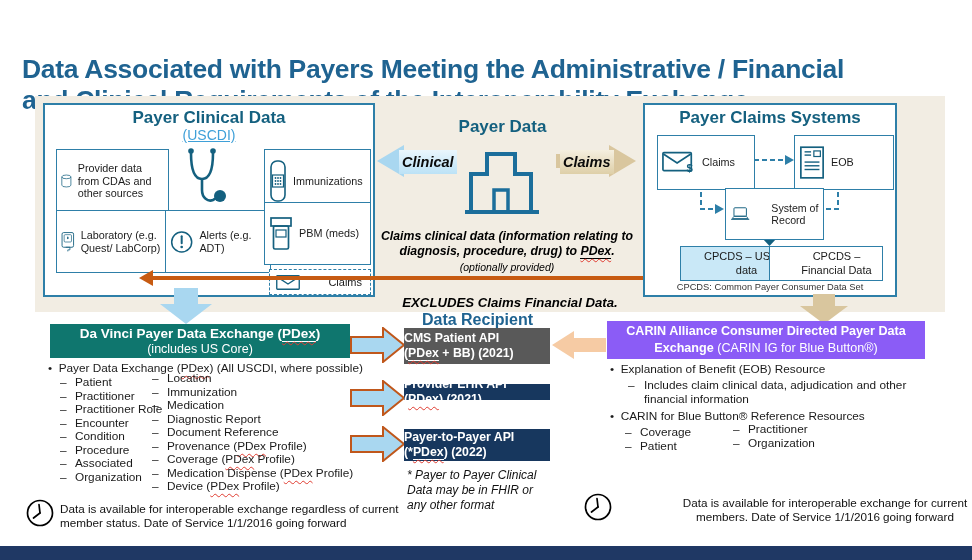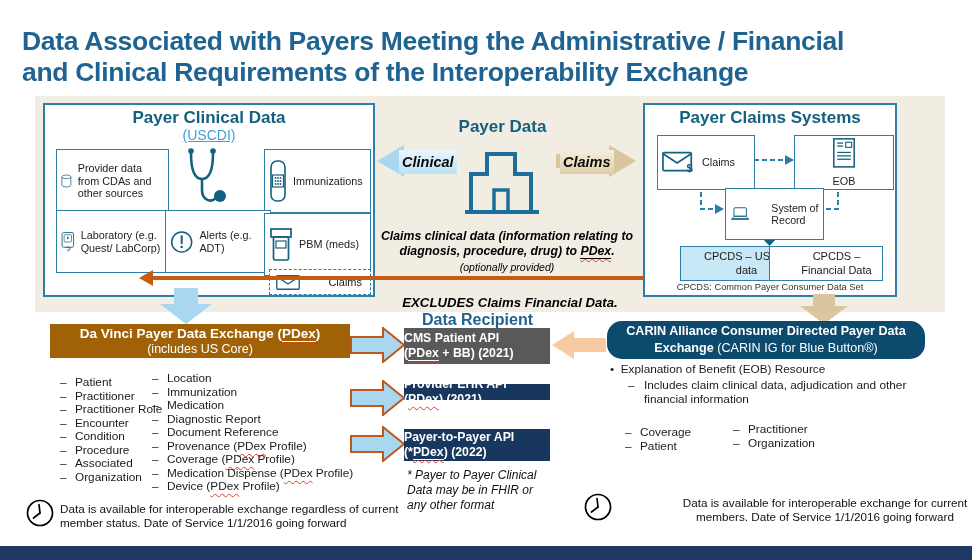--- a/index.html
+++ b/index.html
@@ -1,41 +1,41 @@
 <!DOCTYPE html>
 <html><head>
 <meta charset="utf-8">
 <style>
   html,body{margin:0;padding:0;background:#fff;}
   #page{position:relative;width:972px;height:560px;background:#fff;overflow:hidden;
         font-family:"Liberation Sans",sans-serif;color:#1a1a1a;}
   .abs{position:absolute;}
   .ctr{text-align:center;}
   
-  .title{font-weight:bold;font-size:26.5px;line-height:1.17;color:#1F6391;letter-spacing:-0.3px;}
+  .title{font-weight:bold;font-size:26.5px;line-height:1.17;color:#1F6391;letter-spacing:-0.3px;margin-top:28px;}
   
   .beige{background:#F2EDE3;}
   .wbox{background:#fff;border:2px solid #2E7FA8;}
   .item{background:#fff;border:1.4px solid #2E7FA8;display:flex;align-items:center;gap:6px;
         padding:2px 4px;font-size:10.8px;line-height:1.15;color:#1c1c1c;}
   .hdr{font-weight:bold;font-size:17px;color:#14607F;}
   .link{color:#3FA0D8;text-decoration:underline;font-size:14px;}
   .dashedbox{background:#fff;border:1.6px dashed #2E7FA8;display:flex;align-items:center;
         justify-content:space-between;padding:1px 8px 1px 6px;font-size:11px;}
   .cpcds{border:1.5px solid #2E7FA8;display:flex;align-items:center;justify-content:center;
         text-align:center;font-size:11px;line-height:1.25;padding-left:21px;}
   
-  .davinci{background:#a16207;color:#fff;text-align:center;}
+  .davinci{background:#0f766e;color:#fff;text-align:center;}
   .davinci .l1{font-weight:bold;font-size:13.5px;line-height:17px;padding-top:1px;}
   .davinci .l2{font-size:12.5px;line-height:14px;}
   .apibox{color:#fff;font-weight:bold;font-size:12.3px;line-height:15.5px;
         display:flex;flex-direction:column;justify-content:center;}
   .gray{background:#595959;}
   .navybox{background:#17375E;}
-  .carinbox{background:#0c4a6e;color:#fff;text-align:center;font-size:12.6px;line-height:17px;padding-top:2px;border-radius:15px;}
+  .carinbox{background:#8b5cf6;color:#fff;text-align:center;font-size:12.6px;line-height:17px;padding-top:2px;}
   .carinbox .b{font-weight:bold;}
   
   .blt{font-size:11.8px;white-space:nowrap;}
   .blt::before{content:"\2022\00a0\00a0";}
   ul.dashlist{list-style:none;margin:0;padding:0;}
   ul.dashlist li{position:relative;padding-left:15px;font-size:11.8px;line-height:13.5px;white-space:nowrap;}
   ul.dashlist li::before{content:"\2013";position:absolute;left:0;top:0;}
   .subdash{position:relative;padding-left:16px;font-size:11.8px;line-height:13.5px;}
   .subdash::before{content:"\2013";position:absolute;left:0;top:0;}
   
@@ -117,21 +117,21 @@
 
     <div class="abs item" style="left:120px;top:105px;width:96px;height:57px;">
       <svg width="28" height="28" viewBox="0 0 28 28">
         <circle cx="14" cy="14" r="12" fill="none" stroke="#14607F" stroke-width="1.8"></circle>
         <line x1="14" y1="7" x2="14" y2="15.5" stroke="#14607F" stroke-width="2.4" stroke-linecap="round"></line>
         <circle cx="14" cy="20" r="1.6" fill="#14607F"></circle>
       </svg>
       <span>Alerts (e.g. ADT)</span>
     </div>
 
-    <div class="abs item" style="left:219px;top:108px;width:97px;height:57px;text-align:right;">
+    <div class="abs item" style="left:219px;top:97px;width:97px;height:57px;text-align:right;">
       <svg width="24" height="34" viewBox="0 0 24 34">
         <rect x="2" y="1" width="20" height="8" fill="none" stroke="#14607F" stroke-width="1.7"></rect>
         <rect x="4.5" y="9" width="15" height="23" rx="1.5" fill="none" stroke="#14607F" stroke-width="1.7"></rect>
         <rect x="7" y="13" width="10" height="7" fill="none" stroke="#14607F" stroke-width="1.2"></rect>
       </svg>
       <span>PBM (meds)</span>
     </div>
 
     <div class="abs dashedbox" style="left:224px;top:164px;width:86px;height:22px;">
       <svg width="24" height="15" viewBox="0 0 32 20">
@@ -193,21 +193,21 @@
 
     <div class="abs item" style="left:12px;top:30px;width:88px;height:49px;">
       <svg width="34" height="24" viewBox="0 0 36 24">
         <rect x="1" y="1" width="30" height="19" rx="1" fill="none" stroke="#14607F" stroke-width="1.8"></rect>
         <polyline points="1.5,2.5 16,12 30.5,2.5" fill="none" stroke="#14607F" stroke-width="1.8"></polyline>
         <text x="26" y="22" font-size="12" font-weight="bold" fill="#14607F" font-family="Liberation Sans,sans-serif">$</text>
       </svg>
       <span>Claims</span>
     </div>
 
-    <div class="abs item" style="left:149px;top:30px;width:90px;height:49px;flex-direction:column;">
+    <div class="abs item" style="left:149px;top:30px;width:90px;height:49px;">
       <svg width="26" height="36" viewBox="0 0 28 36">
         <rect x="2" y="1" width="24" height="33" fill="none" stroke="#14607F" stroke-width="1.8"></rect>
         <rect x="16" y="5" width="7" height="6" fill="none" stroke="#14607F" stroke-width="1.3"></rect>
         <g stroke="#14607F" stroke-width="1.5">
             <line x1="6" y1="6" x2="13" y2="6"></line>
             <line x1="6" y1="9.5" x2="13" y2="9.5"></line>
         <line x1="6" y1="17" x2="22" y2="17"></line>
             <line x1="6" y1="21" x2="22" y2="21"></line>
             <line x1="6" y1="25" x2="22" y2="25"></line>
           </g>
@@ -234,20 +234,21 @@
   </svg>
 
   <div class="abs excl ctr" style="left:395px;top:295px;width:230px;">EXCLUDES Claims Financial Data.</div>
   <div class="abs drh ctr" style="left:400px;top:311px;width:155px;">Data Recipient</div>
 
   <div class="abs davinci uw" style="left:50px;top:324px;width:300px;height:34px;">
     <div class="l1">Da Vinci Payer Data Exchange (<span class="wavy">PDex</span>)</div>
     <div class="l2">(includes US Core)</div>
   </div>
 
+  <div class="abs blt" style="left:48px;top:361px;">Payer Data Exchange (<span class="wavy">PDex</span>) (All USCDI, where possible)</div>
 
   <ul class="abs dashlist" style="left:60px;top:376px;">
     <li>Patient</li>
     <li>Practitioner</li>
     <li>Practitioner Role</li>
     <li>Encounter</li>
     <li>Condition</li>
     <li>Procedure</li>
     <li>Associated</li>
     <li>Organization</li>
@@ -298,20 +299,21 @@
     <polygon points="0,14 22,0 22,7 54,7 54,21 22,21 22,28" fill="#F6CBA4"></polygon>
   </svg>
 
   <div class="abs carinbox" style="left:607px;top:321px;width:318px;height:36px;">
     <span class="b">CARIN Alliance Consumer Directed Payer Data Exchange</span>
     <span>(CARIN IG for Blue Button®)</span>
   </div>
 
   <div class="abs blt" style="left:610px;top:362px;">Explanation of Benefit (EOB) Resource</div>
   <div class="abs subdash" style="left:628px;top:379px;width:302px;white-space:normal;">Includes claim clinical data, adjudication and other financial information</div>
+  <div class="abs blt" style="left:610px;top:409px;">CARIN for Blue Button® Reference Resources</div>
 
   <ul class="abs dashlist" style="left:625px;top:426px;">
     <li>Coverage</li>
     <li>Patient</li>
   </ul>
   <ul class="abs dashlist" style="left:733px;top:423px;">
     <li>Practitioner</li>
     <li>Organization</li>
   </ul>
 

